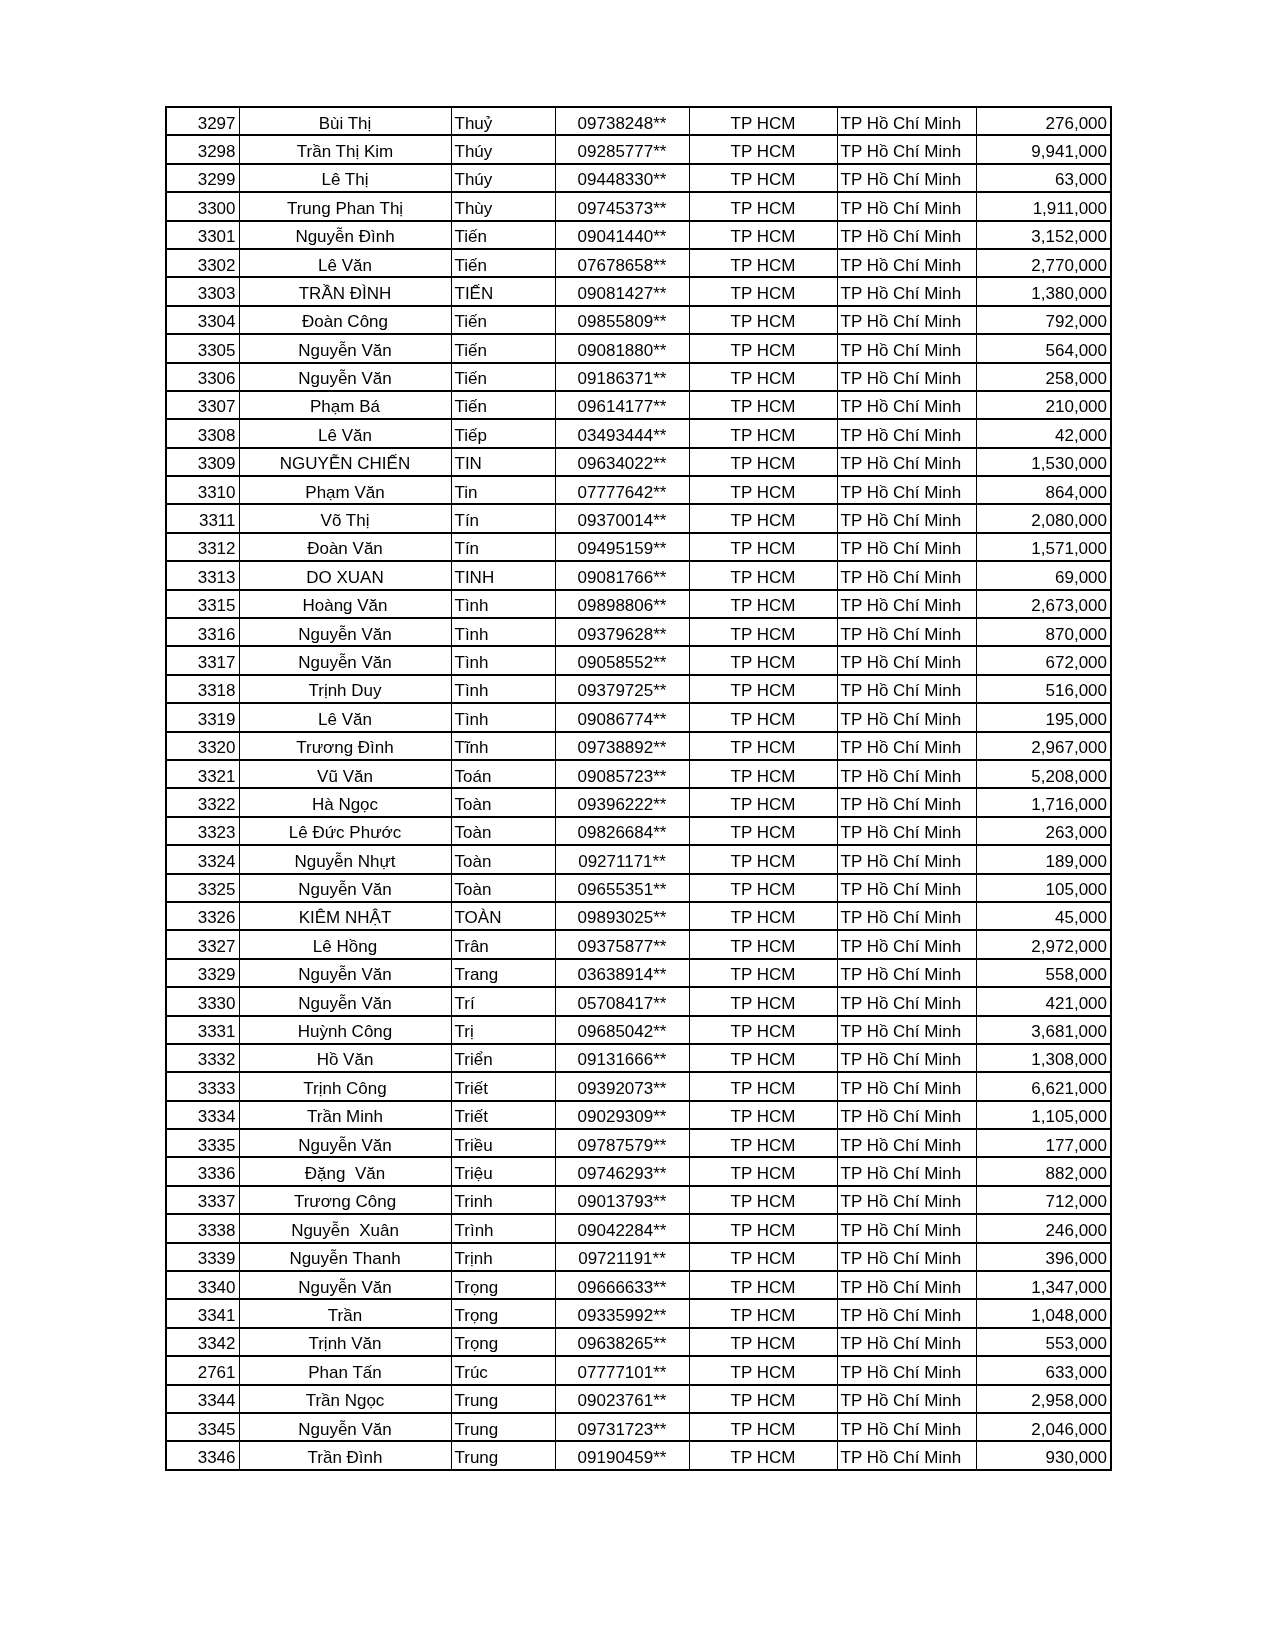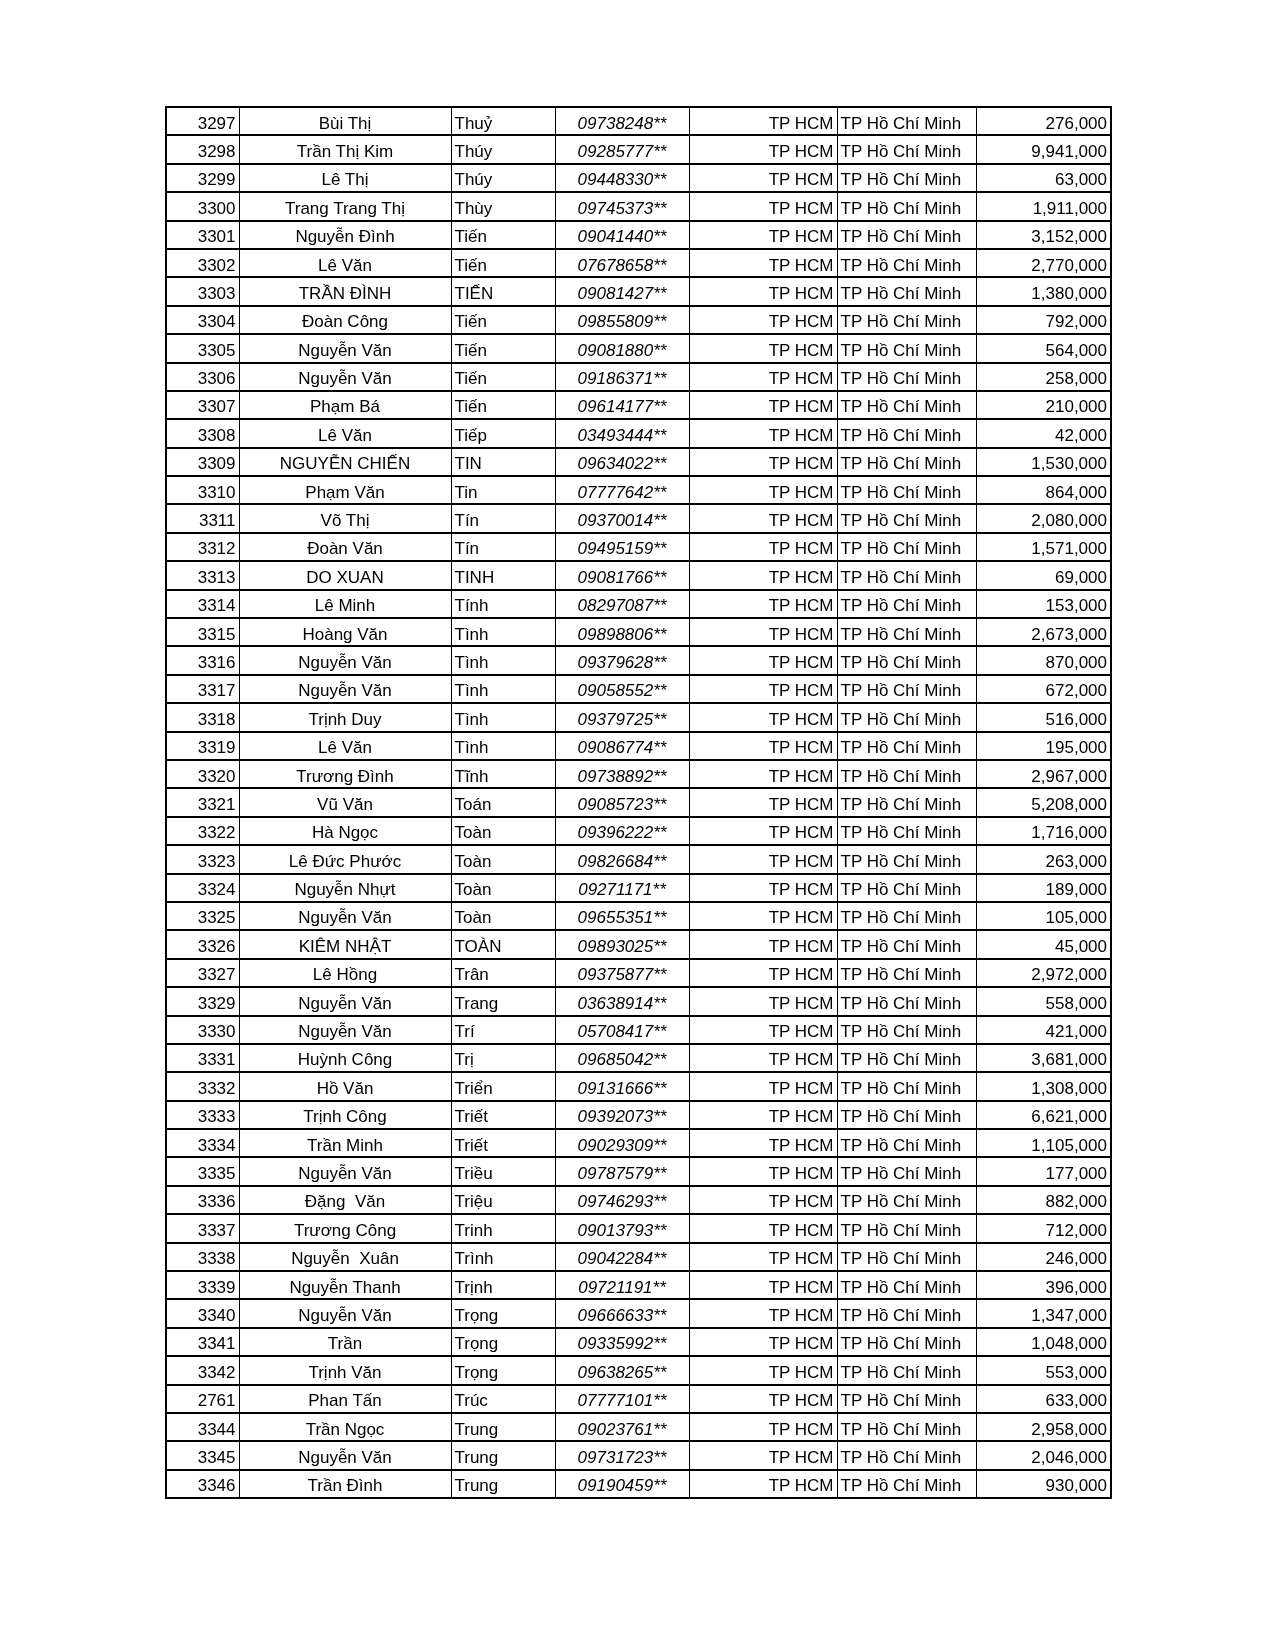--- a/index.html
+++ b/index.html
@@ -33,22 +33,22 @@
     line-height: 1.05;
     color: #000000;
     vertical-align: bottom;
     padding: 0 3px 2px 3px;
     white-space: pre;
     overflow: hidden;
   }
   td.col-id      { text-align: right;  padding-right: 4px; }
   td.col-surname { text-align: center; margin-top: 8px; }
   td.col-given   { text-align: left; }
-  td.col-phone   { text-align: center; font-style: italic; }
-  td.col-prov-short { text-align: right; padding-left: 3px; }
+  td.col-phone   { text-align: center; }
+  td.col-prov-short { text-align: center; padding-left: 3px; }
   td.col-prov-full  { text-align: left; padding-left: 3px; padding-right: 0; }
   td.col-amount  { text-align: right; padding-right: 6px; }
 </style>
 </head>
 <body>
 
 <div class="page">
   <table class="data-table">
     <colgroup>
       <col style="width:73px">
@@ -82,21 +82,21 @@
     <td class="col-id">3299</td>
     <td class="col-surname">Lê Thị</td>
     <td class="col-given">Thúy</td>
     <td class="col-phone">09448330**</td>
     <td class="col-prov-short">TP HCM</td>
     <td class="col-prov-full">TP Hồ Chí Minh</td>
     <td class="col-amount">63,000</td>
   </tr>
         <tr>
     <td class="col-id">3300</td>
-    <td class="col-surname">Trang Trang Thị</td>
+    <td class="col-surname">Trung Phan Thị</td>
     <td class="col-given">Thùy</td>
     <td class="col-phone">09745373**</td>
     <td class="col-prov-short">TP HCM</td>
     <td class="col-prov-full">TP Hồ Chí Minh</td>
     <td class="col-amount">1,911,000</td>
   </tr>
         <tr>
     <td class="col-id">3301</td>
     <td class="col-surname">Nguyễn Đình</td>
     <td class="col-given">Tiến</td>
@@ -205,29 +205,20 @@
     <td class="col-amount">1,571,000</td>
   </tr>
         <tr>
     <td class="col-id">3313</td>
     <td class="col-surname">DO XUAN</td>
     <td class="col-given">TINH</td>
     <td class="col-phone">09081766**</td>
     <td class="col-prov-short">TP HCM</td>
     <td class="col-prov-full">TP Hồ Chí Minh</td>
     <td class="col-amount">69,000</td>
-  </tr>
-        <tr>
-    <td class="col-id">3314</td>
-    <td class="col-surname">Lê Minh</td>
-    <td class="col-given">Tính</td>
-    <td class="col-phone">08297087**</td>
-    <td class="col-prov-short">TP HCM</td>
-    <td class="col-prov-full">TP Hồ Chí Minh</td>
-    <td class="col-amount">153,000</td>
   </tr>
         <tr>
     <td class="col-id">3315</td>
     <td class="col-surname">Hoàng Văn</td>
     <td class="col-given">Tình</td>
     <td class="col-phone">09898806**</td>
     <td class="col-prov-short">TP HCM</td>
     <td class="col-prov-full">TP Hồ Chí Minh</td>
     <td class="col-amount">2,673,000</td>
   </tr>

